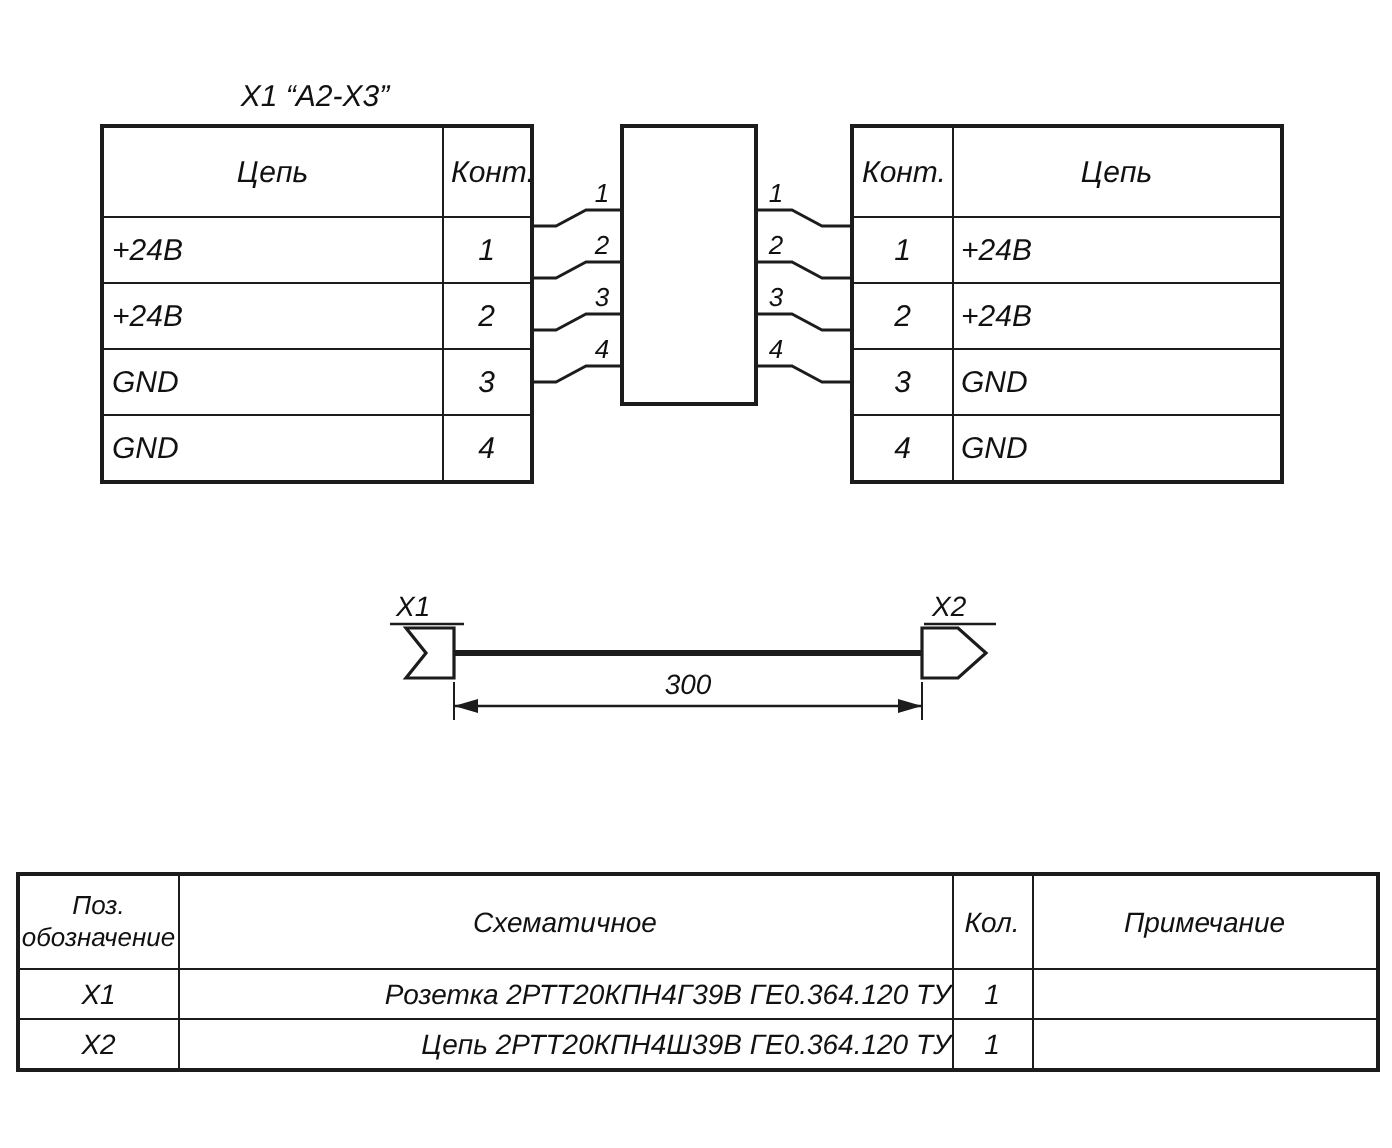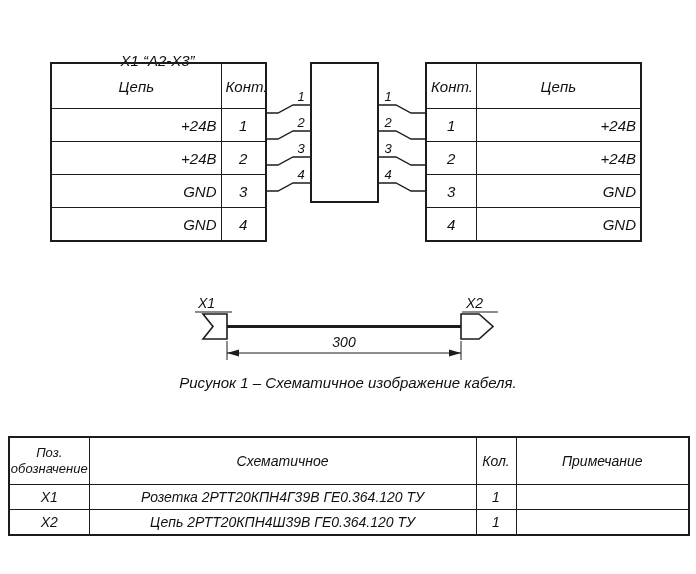--- a/index.html
+++ b/index.html
@@ -4,34 +4,34 @@
 <style>
   html,body { margin:0; padding:0; background:#ffffff; }
   .canvas {
     position:relative; width:696px; height:574px; background:#ffffff;
     font-family:"Liberation Sans", sans-serif; font-style:italic; color:#111;
     overflow:hidden;
   }
   .conn-title {
     position:absolute; font-size:15px; text-align:center; white-space:nowrap;
   }
-  .conn-title.left  { left:50px;  top:52px; width:215px; }
+  .conn-title.left  { left:50px;  top:40px; width:215px; }
   .conn-title.right { left:470px; top:40px; width:215px; }
 
   table.conn-table {
     position:absolute; border-collapse:collapse; table-layout:fixed;
     border:2px solid #1c1c1c;
   }
   table.conn-table th, table.conn-table td {
     border:1px solid #1c1c1c; font-weight:normal; font-size:15px;
     padding:4px; overflow:hidden; white-space:nowrap;
   }
   table.conn-table th { height:36px; text-align:center; }
   table.conn-table td { height:24px; }
-  td.circuit { text-align:right; padding-left:8px; }
+  td.circuit { text-align:left; padding-left:8px; }
   td.contact { text-align:center; }
   #left-table  { left:50px;  top:62px; width:215px; }
   #right-table { left:425px; top:62px; width:215px; }
 
   svg.layer { position:absolute; left:0; }
   svg.wiring { top:0; }
   svg.schematic { top:292px; }
   .svgtxt { font-family:"Liberation Sans", sans-serif; font-style:italic; font-size:13px; fill:#111; }
   .svglbl { font-family:"Liberation Sans", sans-serif; font-style:italic; font-size:14px; fill:#111; }
 
@@ -45,21 +45,21 @@
     border-collapse:collapse; table-layout:fixed; border:2px solid #1c1c1c;
   }
   table.parts th, table.parts td {
     border:1px solid #1c1c1c; font-weight:normal; padding:0;
     overflow:hidden; white-space:nowrap;
   }
   table.parts th { height:46px; font-size:14px; text-align:center; vertical-align:middle; }
   table.parts td { height:24px; font-size:14px; }
   .pos-h { font-size:13px; line-height:1.25; }
   td.pos, td.qty { text-align:center; }
-  td.pname { text-align:center; padding-left:10px; font-size:13.5px; }
+  td.pname { text-align:right; padding-left:10px; font-size:13.5px; }
 </style>
 </head>
 <body>
 
 <div class="canvas">
 
   <div class="conn-title left">X1 “A2-X3”</div>
 
   <table class="conn-table" id="left-table">
     <colgroup>
@@ -156,21 +156,20 @@
     <line x1="227" y1="34.5" x2="461" y2="34.5" stroke="#1c1c1c" stroke-width="3"></line>
 
     <line x1="227" y1="49" x2="227" y2="68" stroke="#1c1c1c" stroke-width="1"></line>
     <line x1="461" y1="49" x2="461" y2="68" stroke="#1c1c1c" stroke-width="1"></line>
     <line x1="227" y1="61" x2="461" y2="61" stroke="#1c1c1c" stroke-width="1.2"></line>
     <polygon points="227,61 239,57.5 239,64.5" fill="#1c1c1c"></polygon>
     <polygon points="461,61 449,57.5 449,64.5" fill="#1c1c1c"></polygon>
     <text class="svglbl" x="344" y="55" text-anchor="middle">300</text>
   </svg>
 
-  <div class="caption">Рисунок 1 – Схематичное изображение кабеля.</div>
 
   <table class="parts">
     <colgroup>
       <col style="width:80px">
         <col style="width:387px">
         <col style="width:40px">
         <col style="width:173px">
     </colgroup>
     <tbody>
         <tr>

